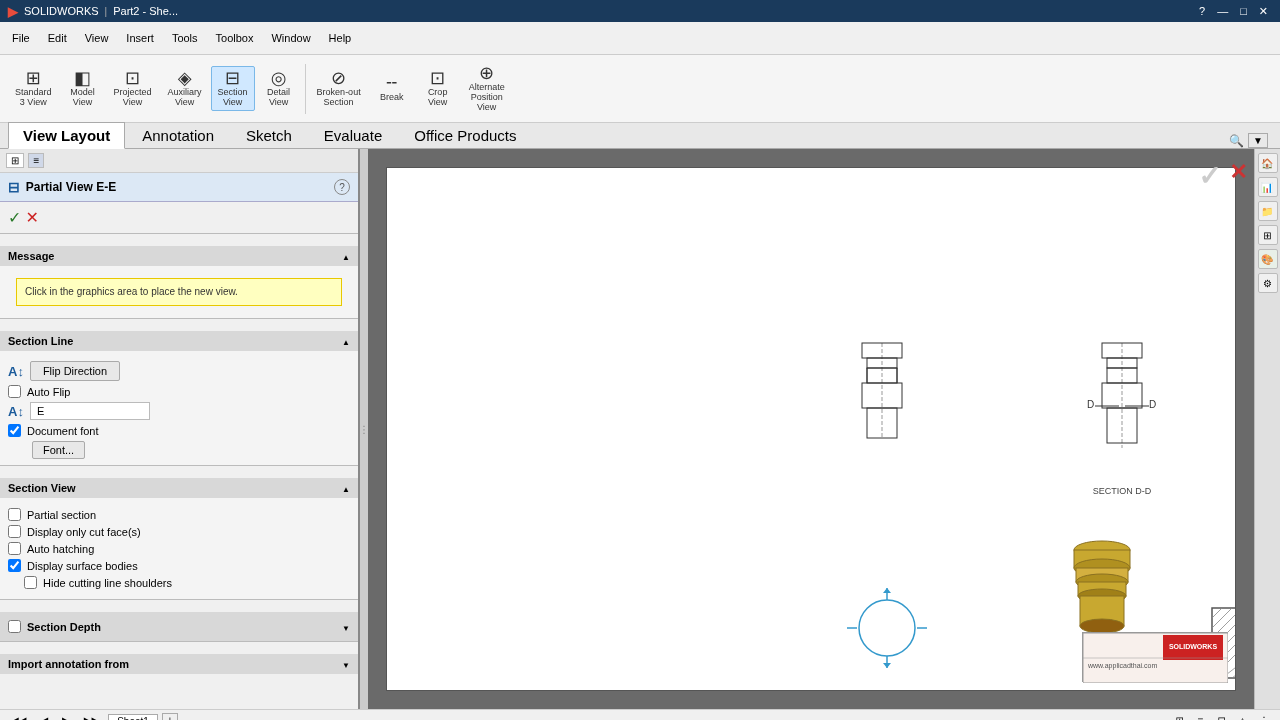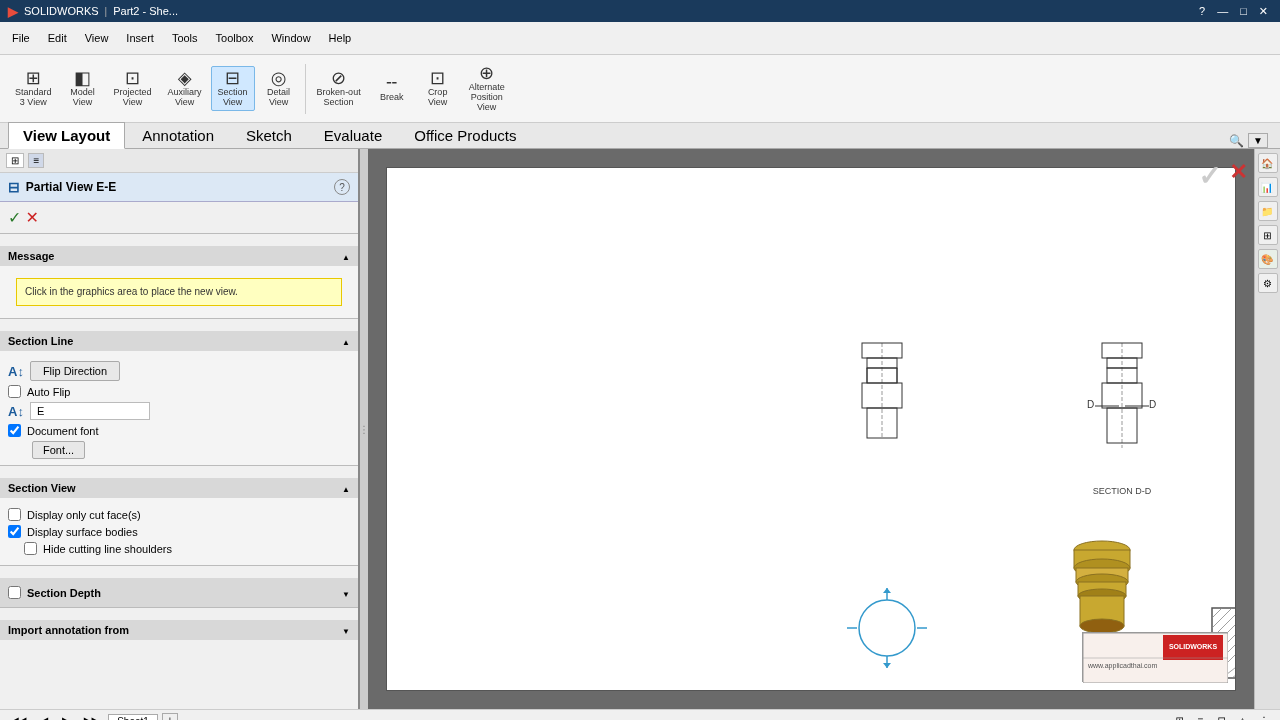--- a/index.html
+++ b/index.html
@@ -241,21 +241,29 @@
     </div>
 
     <div class="section-panel">
       <div class="section-panel-header">
         <span>Section View</span>
         <span class="arrow-up"></span>
       </div>
       <div class="section-panel-body">
         <label class="sv-checkbox-row">
           <input type="checkbox" style="">
+          <span>Partial section</span>
+        </label>
+        <label class="sv-checkbox-row">
+          <input type="checkbox" style="">
           <span>Display only cut face(s)</span>
+        </label>
+        <label class="sv-checkbox-row">
+          <input type="checkbox" style="">
+          <span>Auto hatching</span>
         </label>
         <label class="sv-checkbox-row">
           <input type="checkbox" checked="" style="">
           <span>Display surface bodies</span>
         </label>
         <label class="sv-checkbox-row" style="padding-left:16px;">
           <input type="checkbox" style="">
           <span>Hide cutting line shoulders</span>
         </label>
       </div>

